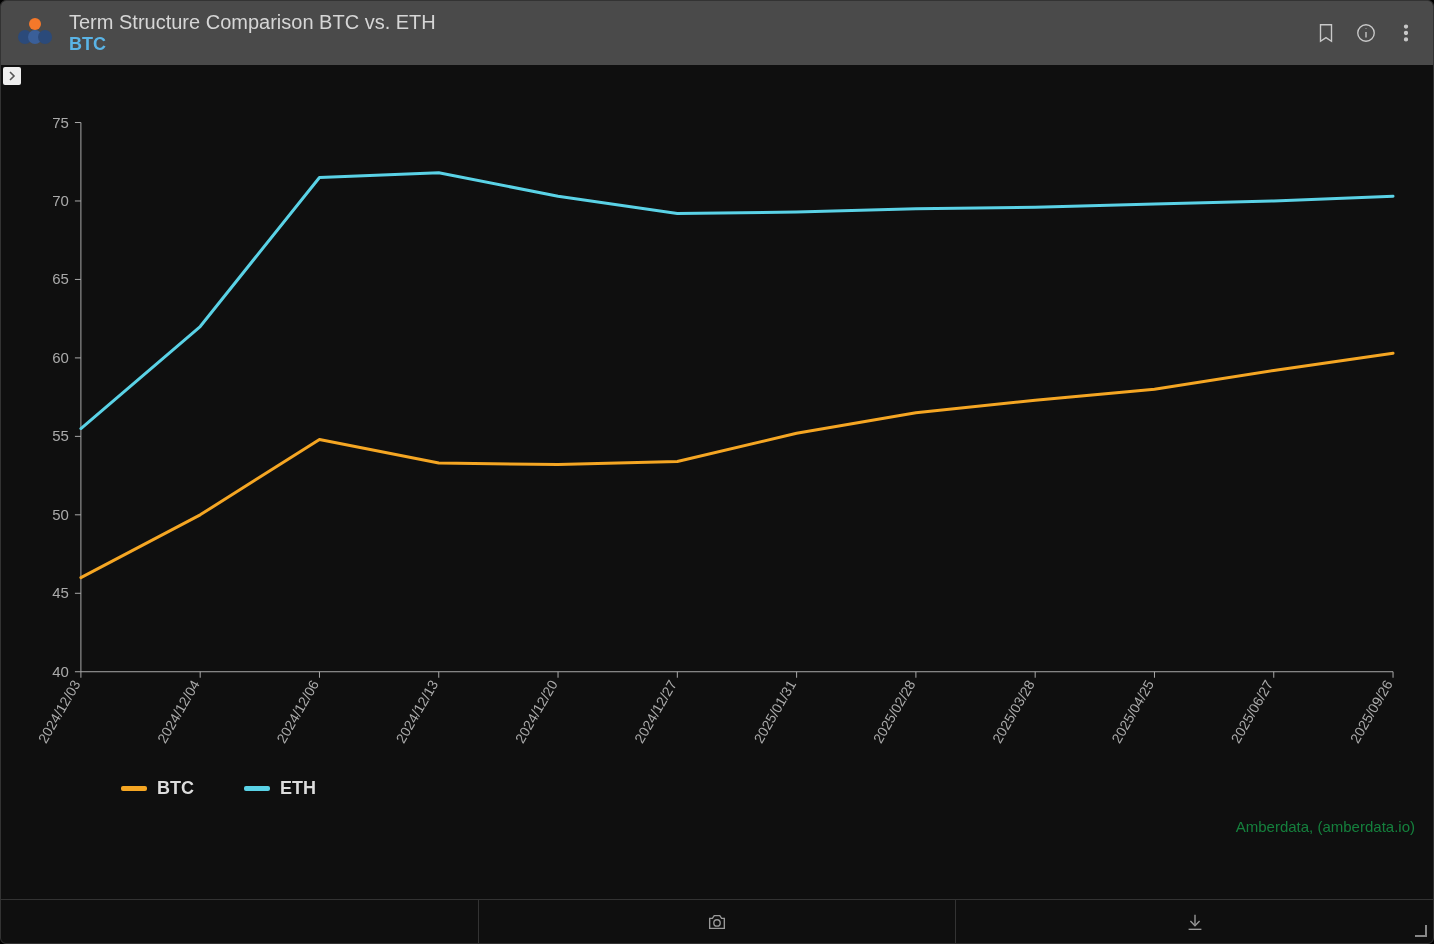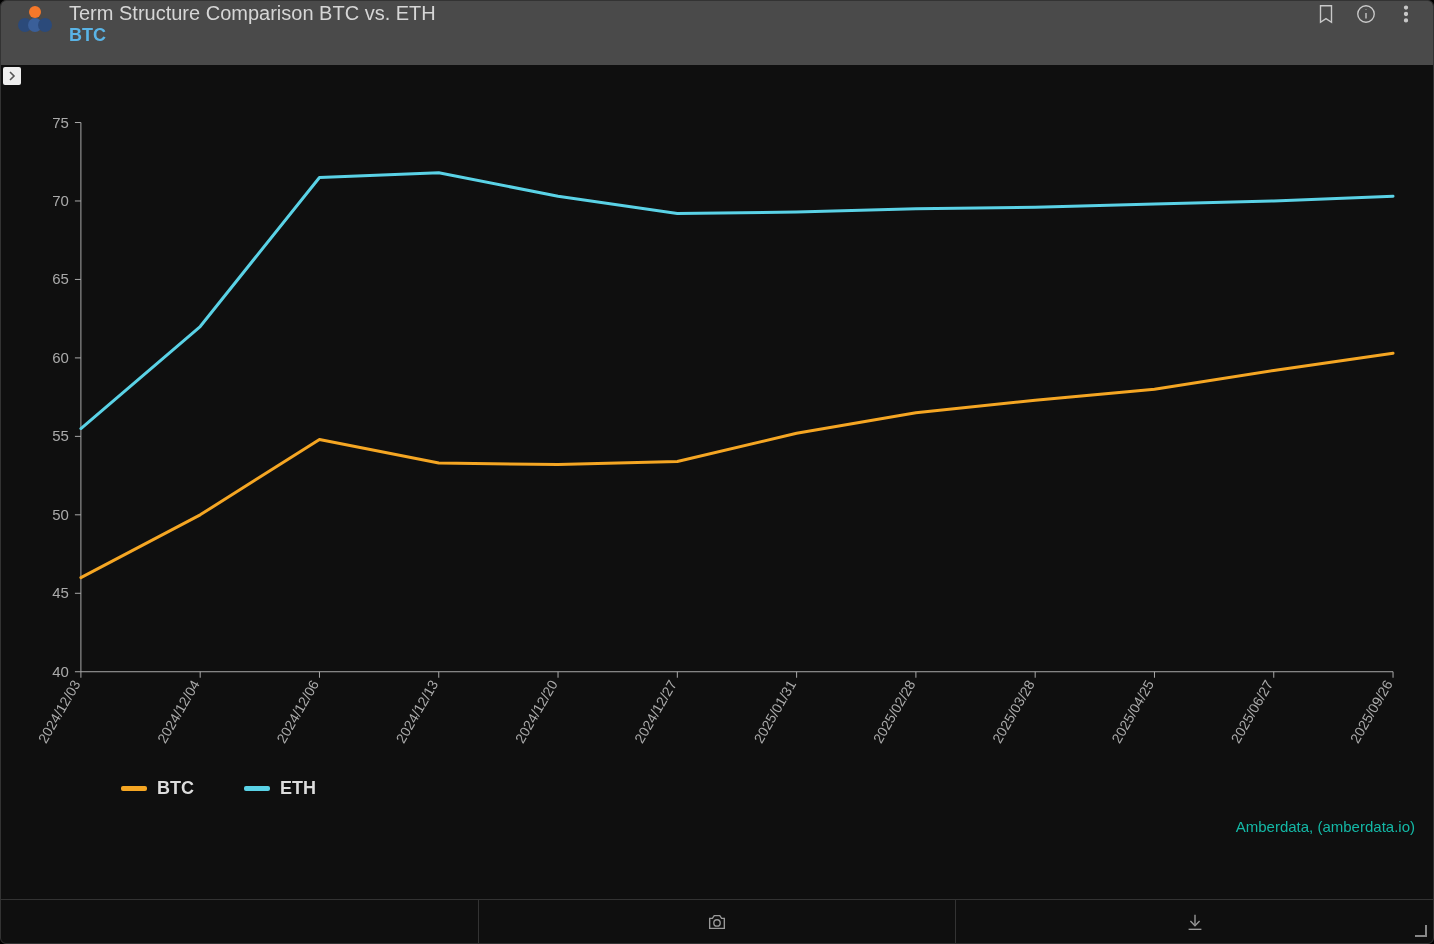--- a/index.html
+++ b/index.html
@@ -9,21 +9,21 @@
     --axis:#888;
     --grid:#333;
     --orange:#f5a623;
     --cyan:#5ad2e6;
     --footer-bar:#222;
   }
   *{box-sizing:border-box;margin:0;padding:0;font-family:-apple-system,BlinkMacSystemFont,"Segoe UI",Helvetica,Arial,sans-serif}
   body{background:#000;color:#ccc}
   .app{width:1434px;height:944px;background:var(--bg);border:1px solid #333;border-radius:6px;overflow:hidden;position:relative;display:flex;flex-direction:column}
   
-  .header{height:64px;background:var(--panel);display:flex;align-items:flex-start;padding:0 14px;gap:14px}
+  .header{height:64px;background:var(--panel);display:flex;align-items:center;padding:0 14px;gap:14px}
   .logo{width:40px;height:40px;position:relative;flex:0 0 auto}
   .logo svg{width:40px;height:40px}
   .titles{display:flex;flex-direction:column;line-height:1.2}
   .title{color:#d6d6d6;font-size:20px;font-weight:500}
   .subtitle{color:#5ab4e6;font-size:18px;font-weight:600}
   .header-spacer{flex:1}
   .hicon{width:26px;height:26px;display:flex;align-items:center;justify-content:center;color:#c8c8c8;cursor:pointer}
   .hicon svg{width:22px;height:22px;stroke:#c8c8c8;stroke-width:1.5;fill:none}
   
   .collapse-tab{position:absolute;top:66px;left:2px;width:18px;height:18px;background:#eee;color:#555;font-size:12px;display:flex;align-items:center;justify-content:center;border-radius:2px;cursor:pointer;z-index:5}
@@ -32,21 +32,21 @@
   svg.chart{width:100%;height:100%}
   .tick-label{fill:#aaa;font-size:15px}
   .xtick-label{fill:#aaa;font-size:14px}
   .axis-line{stroke:#aaa;stroke-width:1}
   
   .legend{position:absolute;left:120px;bottom:100px;display:flex;gap:50px;align-items:center}
   .legend-item{display:flex;align-items:center;gap:10px;cursor:pointer}
   .legend-swatch{width:26px;height:5px;border-radius:2px}
   .legend-label{font-size:18px;font-weight:700;color:#ddd}
   
-  .attrib{position:absolute;right:18px;bottom:64px;color:#14b8a6;font-size:15px}
+  .attrib{position:absolute;right:18px;bottom:64px;color:#15803d;font-size:15px}
   
   .footer{height:44px;display:flex;border-top:1px solid #333}
   .footer-cell{flex:1;display:flex;align-items:center;justify-content:center;border-right:1px solid #333;cursor:pointer}
   .footer-cell:last-child{border-right:none}
   .footer-cell svg{width:22px;height:22px;stroke:#999;stroke-width:1.5;fill:none}
   .corner{position:absolute;right:6px;bottom:6px;width:12px;height:12px;border-right:2px solid #888;border-bottom:2px solid #888}
   
   .watermark{position:absolute;left:50%;top:50%;transform:translate(-50%,-40%);opacity:.06;pointer-events:none}
   .watermark svg{width:520px;height:360px}
   .watermark-text{fill:#fff;font-size:70px;font-weight:500;letter-spacing:2px}

